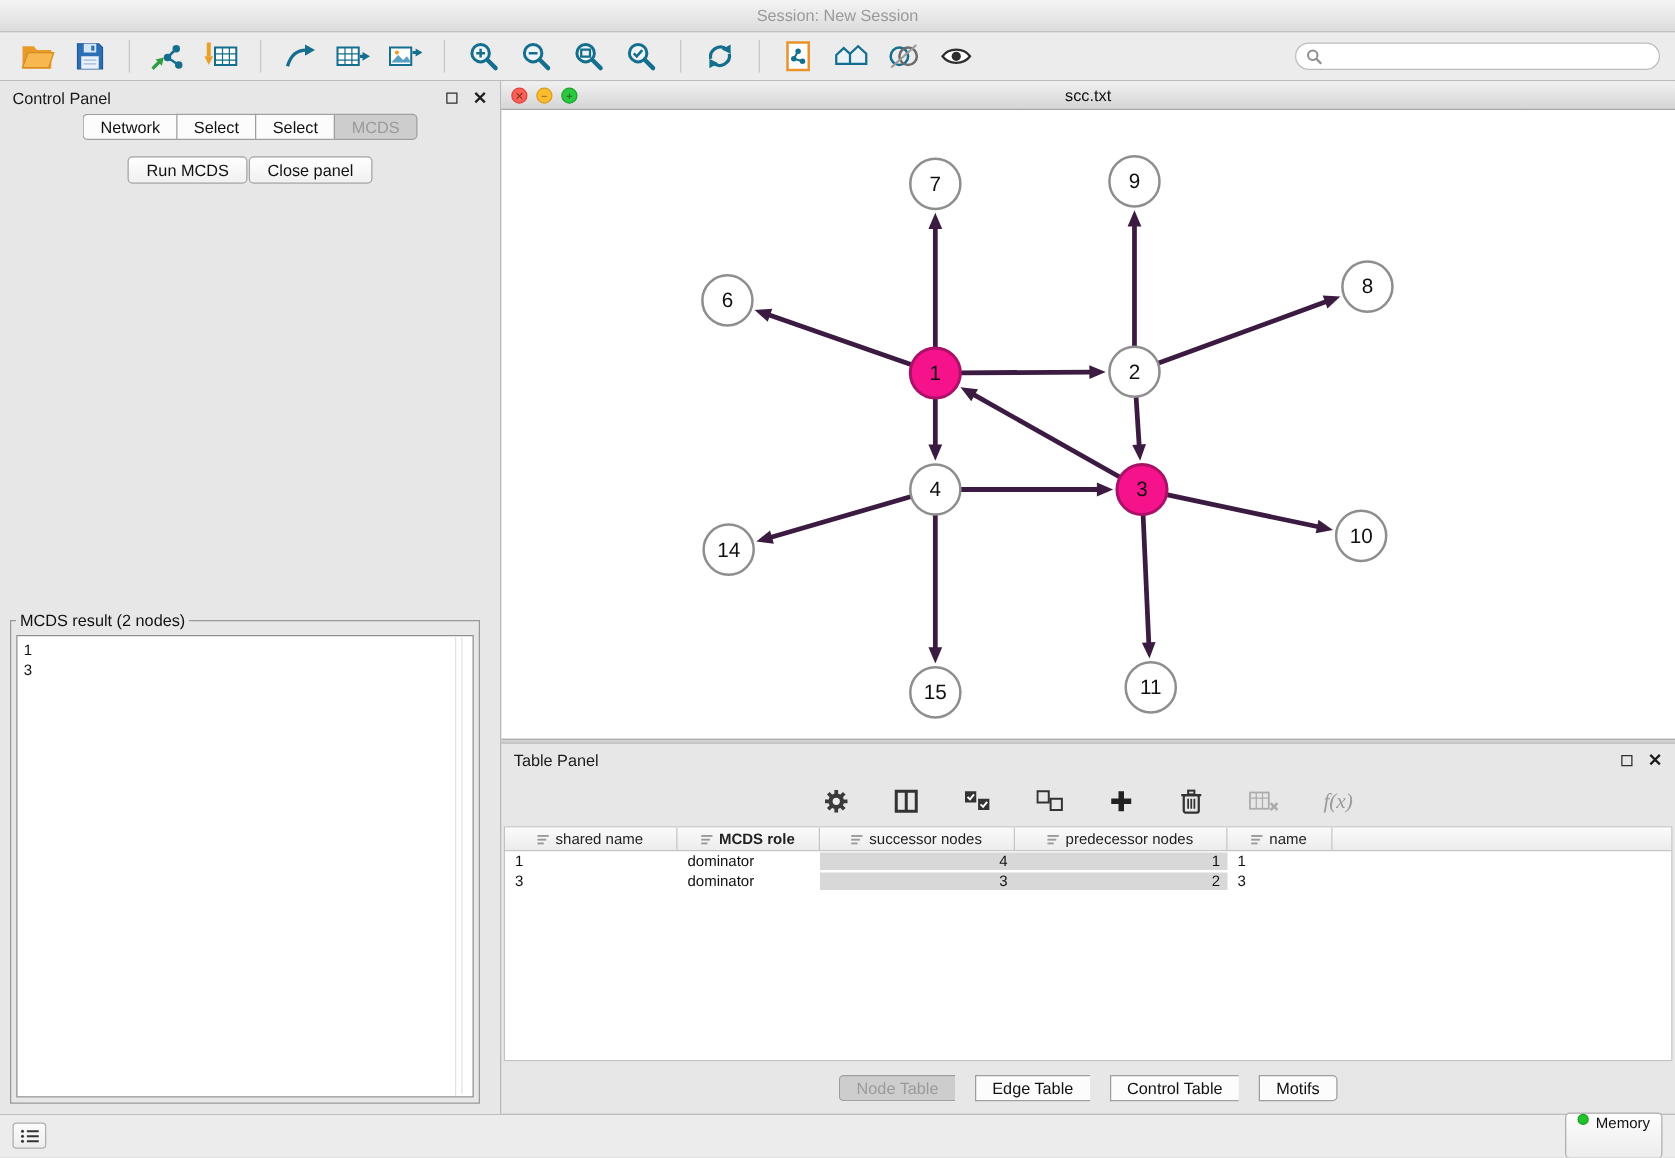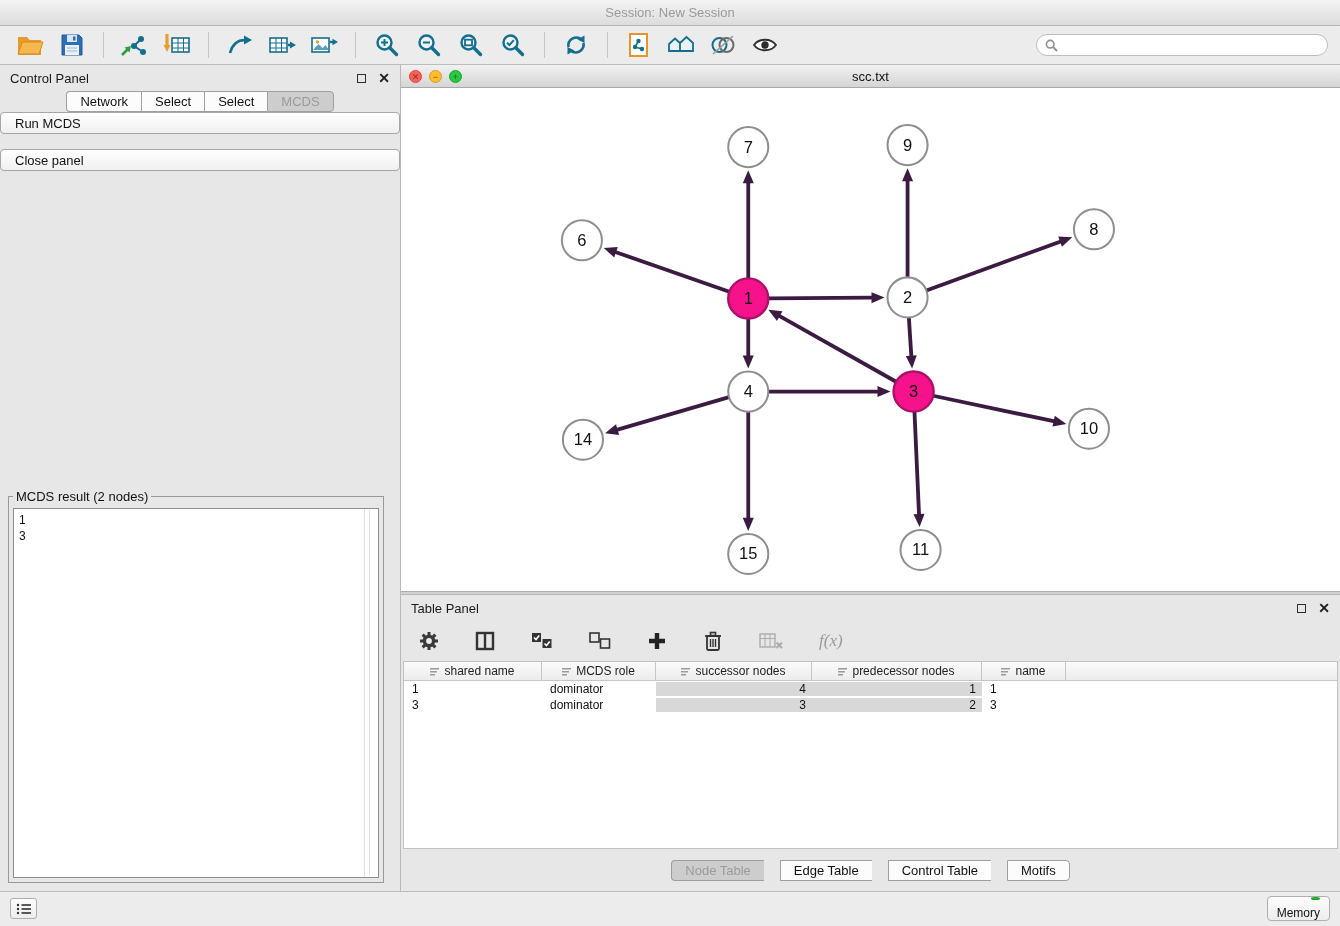--- a/index.html
+++ b/index.html
@@ -34,21 +34,21 @@
     border-right:none;color:#111;cursor:default;}
   .tab:first-child{border-radius:4px 0 0 4px;}
   .tab:last-child{border-right:1px solid #9f9f9f;border-radius:0 4px 4px 0;}
   .tab.active{background:#cdcdcd;color:#9b9b9b;}
   .opt-label{text-align:center;font-size:13px;margin-top:22px;}
   .dropdown{width:312px;height:22px;margin:9px auto 0;background:#fff;border:1px solid #9f9f9f;border-radius:4px;
     display:flex;align-items:center;font-size:13px;padding:0 22px 0 9px;position:relative;}
   .stepper{position:absolute;right:6px;top:3px;display:flex;flex-direction:column;gap:2px;align-items:center;}
   .stepper .up{width:0;height:0;border-left:4px solid transparent;border-right:4px solid transparent;border-bottom:5px solid #4a4a4a;}
   .stepper .down{width:0;height:0;border-left:4px solid transparent;border-right:4px solid transparent;border-top:5px solid #4a4a4a;}
-  .btn-row{display:flex;justify-content:center;gap:15px;flex-direction:column;}
+  .btn-row{display:flex;justify-content:center;gap:1px;margin-top:13px;}
   .btn{height:22px;padding:0 14px;font-size:13px;background:linear-gradient(#ffffff,#f0f0f0);
     border:1px solid #a6a6a6;border-radius:4px;display:flex;align-items:center;cursor:default;}
   fieldset.result{position:absolute;left:8px;right:16px;top:424px;bottom:8px;border:1px solid #999;margin:0;padding:4px;}
   fieldset.result legend{font-size:13px;padding:0 3px;color:#111;}
   .result-box{width:100%;height:100%;background:#fff;border:1px solid #8f8f8f;font-size:12px;line-height:16px;
     padding:3px 5px;white-space:pre;position:relative;overflow:hidden;}
   .scroll-line{position:absolute;top:0;bottom:0;right:13px;width:1px;background:#e2e2e2;}
 
   
   .right{flex:1;display:flex;flex-direction:column;background:#d8d8d8;min-width:0;}
@@ -59,21 +59,21 @@
   .light{width:13px;height:13px;border-radius:50%;font-size:9px;line-height:12px;text-align:center;color:rgba(60,30,0,.65);cursor:default;}
   .light.red{background:#ff5f57;border:1px solid #e0443e;}
   .light.yellow{background:#febc2e;border:1px solid #d89c21;}
   .light.green{background:#28c840;border:1px solid #1da22f;}
   .net-canvas{flex:1;background:#fff;min-height:0;}
   .net-canvas svg{width:100%;height:100%;display:block;}
   .hsplit{height:4px;background:#d2d2d2;border-top:1px solid #b0b0b0;border-bottom:1px solid #b5b5b5;flex:0 0 auto;}
 
   
   .table-panel{flex:1;background:#e7e7e7;display:flex;flex-direction:column;min-height:0;}
-  .tp-toolbar{height:40px;display:flex;align-items:center;gap:36px;padding:0 18px;flex:0 0 auto;}
+  .tp-toolbar{height:40px;display:flex;align-items:center;gap:36px;padding:0 18px;flex:0 0 auto;justify-content:center;}
   .tico{display:flex;align-items:center;justify-content:center;cursor:default;}
   .fx{font-family:"Liberation Serif",serif;font-style:italic;font-size:17px;color:#9a9a9a;}
   .tbl{flex:1;background:#fff;border:1px solid #c2c2c2;margin:0 2px;overflow:hidden;display:flex;flex-direction:column;min-height:0;}
   .tbl-head{display:flex;height:19px;background:linear-gradient(#fbfbfb,#ececec);border-bottom:1px solid #c6c6c6;flex:0 0 auto;}
   .hcell{position:relative;display:flex;align-items:center;justify-content:center;font-size:12px;
     border-right:1px solid #c6c6c6;gap:5px;color:#222;flex:0 0 auto;}
   .hcell.filler{flex:1;border-right:none;}
   .hicon{width:9px;height:9px;flex:0 0 auto;background:
     linear-gradient(#9a9a9a,#9a9a9a) 0 1px/9px 1.5px no-repeat,
     linear-gradient(#9a9a9a,#9a9a9a) 0 4px/7px 1.5px no-repeat,
@@ -82,22 +82,22 @@
   .tcell{flex:0 0 auto;overflow:hidden;white-space:nowrap;}
   .tcell.left{text-align:left;padding-left:8px;}
   .tcell.right{text-align:right;padding-right:6px;}
   .tp-tabs{height:42px;display:flex;align-items:center;justify-content:center;flex:0 0 auto;gap:16px;}
 
   
   .statusbar{height:34px;border-top:1px solid #bdbdbd;background:#ececec;display:flex;align-items:center;
     padding:0 10px;flex:0 0 auto;}
   .list-btn{width:27px;height:21px;border:1px solid #afafaf;border-radius:3px;background:linear-gradient(#fdfdfd,#ededed);
     display:flex;align-items:center;justify-content:center;}
-  .memory-btn{margin-left:auto;height:25px;border:1px solid #afafaf;border-radius:4px;background:linear-gradient(#fdfdfd,#ededed);
-    display:flex;align-items:flex-end;gap:6px;padding:0 9px;font-size:12px;flex-direction:column;}
+  .memory-btn{margin-left:auto;height:37px;border:1px solid #afafaf;border-radius:4px;background:linear-gradient(#fdfdfd,#ededed);
+    display:flex;align-items:flex-start;gap:6px;padding:0 9px;font-size:12px;}
   .mem-dot{width:9px;height:9px;border-radius:50%;background:#24c32e;border:1px solid #149e1d;}
 </style>
 </head>
 <body>
 
 <div class="app">
 
   <div class="titlebar">
     <span>Session: New Session</span>
   </div>
@@ -462,21 +462,21 @@
             </svg>
           </span>
           <span class="tico fx">f(x)</span>
         </div>
         <div class="tbl">
           <div class="tbl-head" id="tbl-head">
               <div class="hcell" style="width: 138px;">
                 <span class="hicon"></span>
                 <span class="hlabel">shared name</span>
               </div>
-              <div class="hcell" style="width: 114px;">
+              <div class="hcell" style="width: 114px; font-weight: bold;">
                 <span class="hicon"></span>
                 <span class="hlabel">MCDS role</span>
               </div>
               <div class="hcell" style="width: 156px;">
                 <span class="hicon"></span>
                 <span class="hlabel">successor nodes</span>
               </div>
               <div class="hcell" style="width: 170px;">
                 <span class="hicon"></span>
                 <span class="hlabel">predecessor nodes</span>

